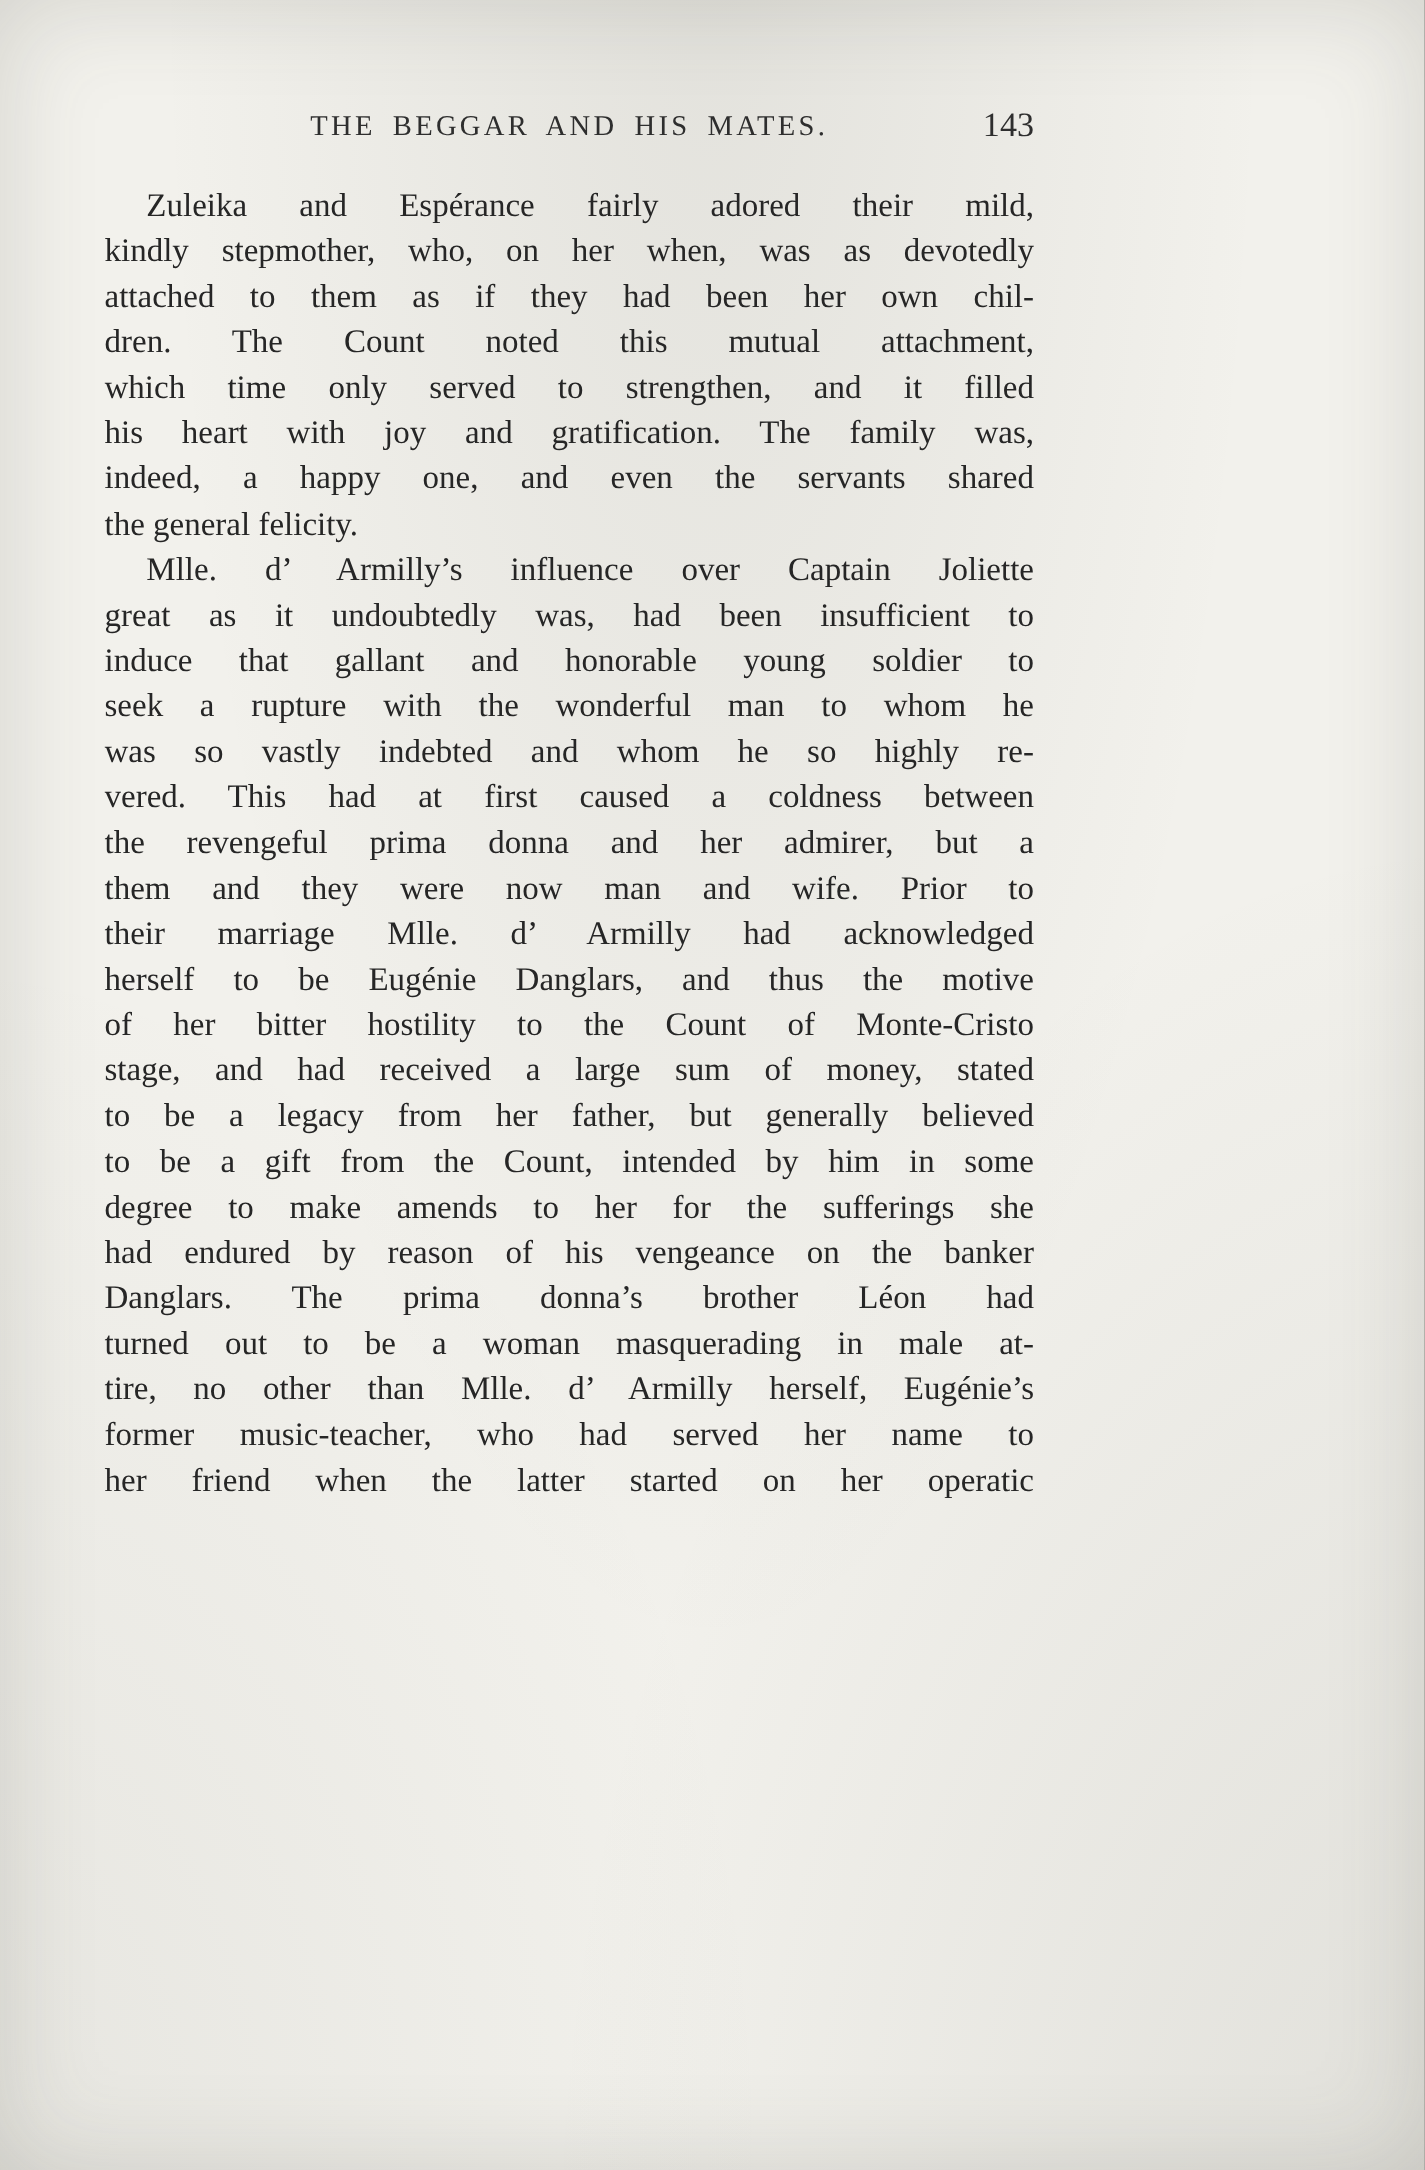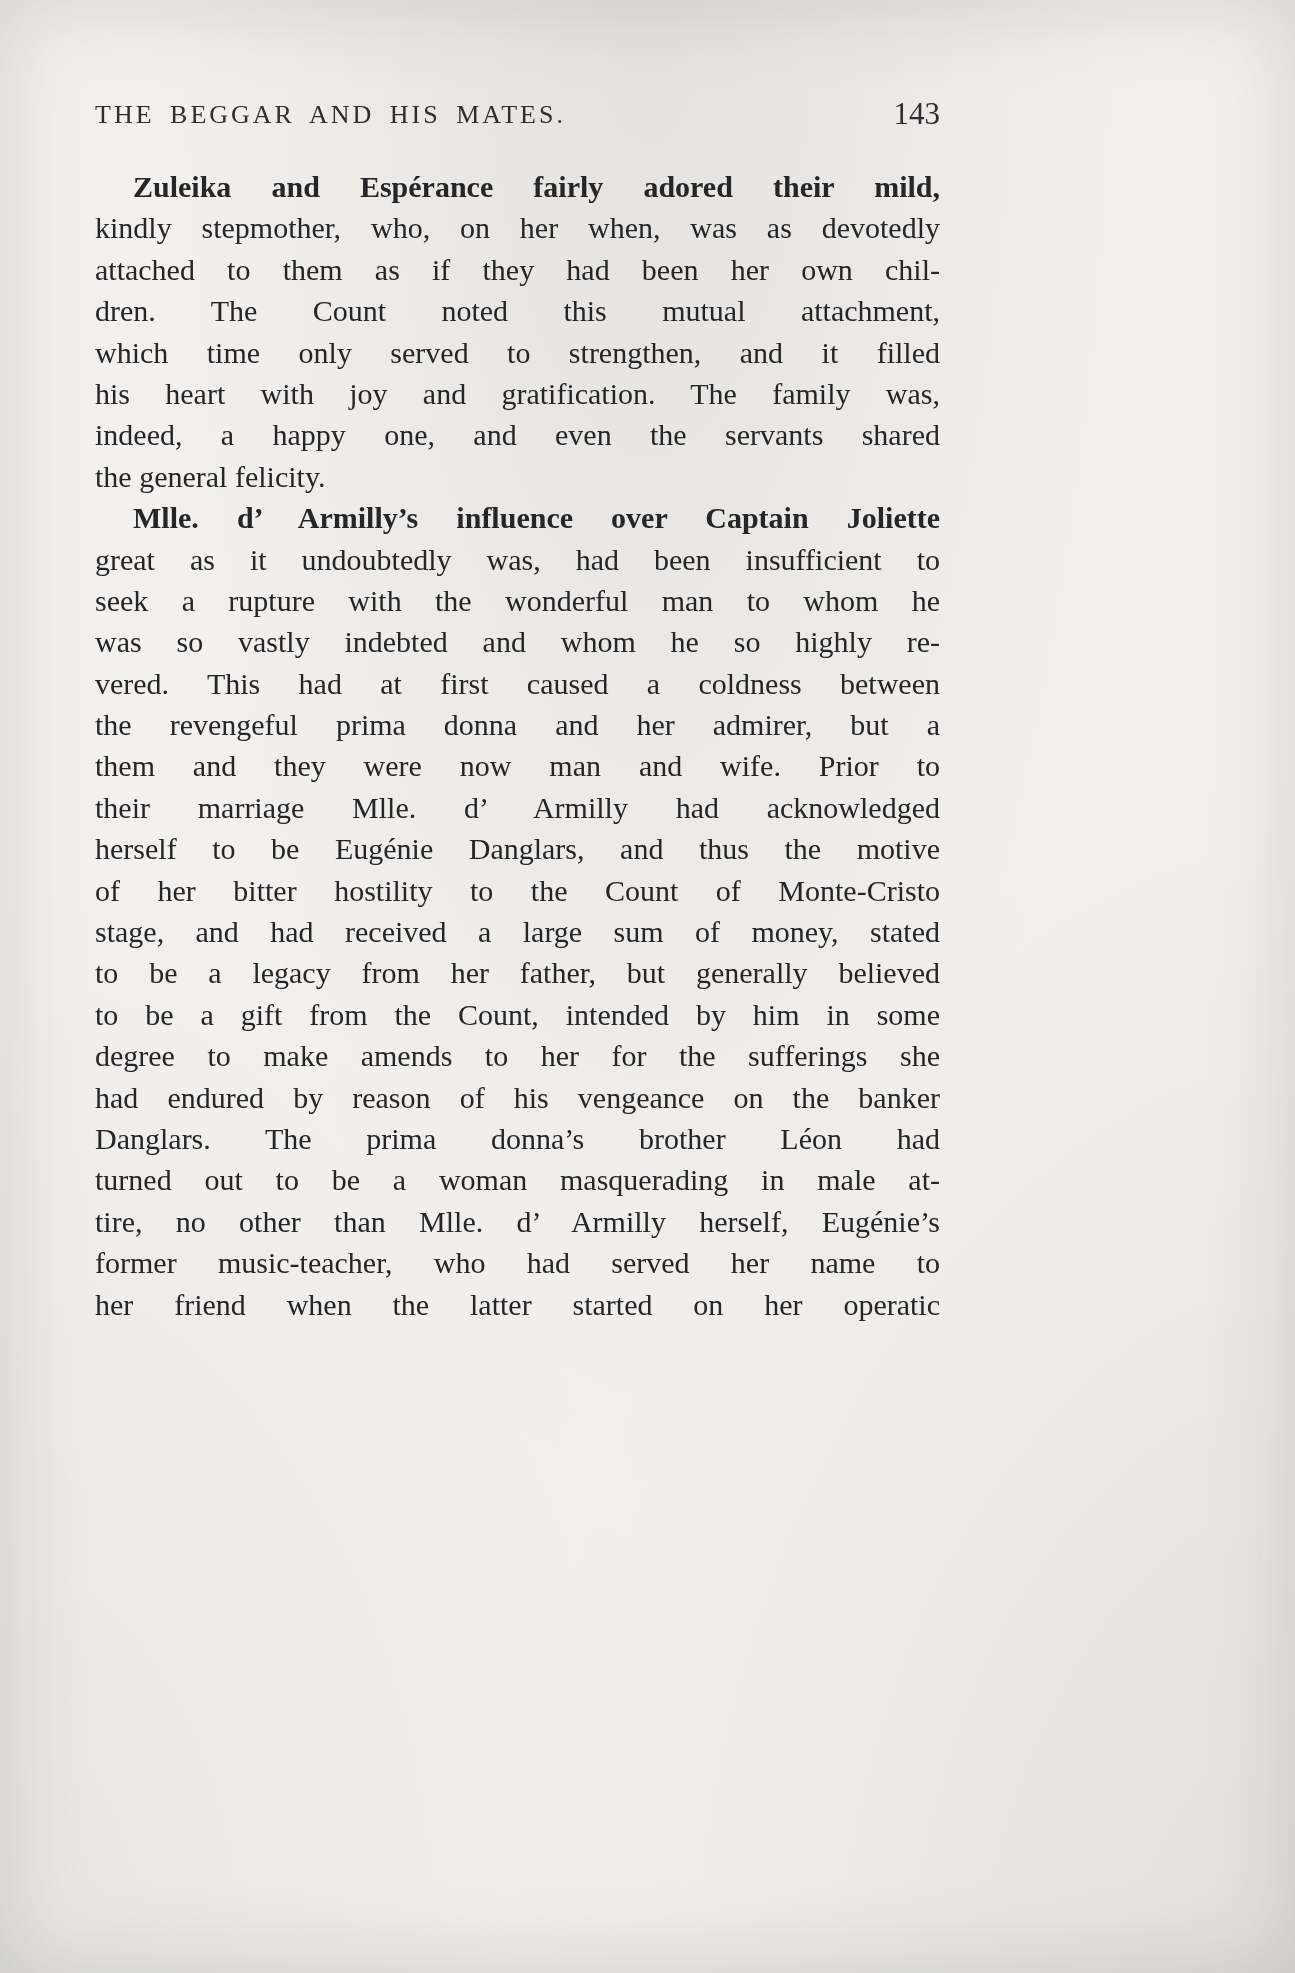--- a/index.html
+++ b/index.html
@@ -24,20 +24,21 @@
   }
   .page-header {
     position: absolute;
     top: 100px;
     left: 95px;
     width: 845px;
     height: 40px;
   }
   .running-title {
     display: block;
+    text-align: center;
     font-size: 26px;
     letter-spacing: 3px;
     word-spacing: 6px;
     color: #2e2e2e;
   }
   .page-number {
     position: absolute;
     right: 0;
     top: -4px;
     font-size: 31px;
@@ -63,21 +64,20 @@
     white-space: normal;
   }
   .line::after {
     content: "";
     display: inline-block;
     width: 100%;
     height: 0;
   }
   .line.indent {
     text-indent: 38px;
-    font-weight: bold;
   }
   .line.last {
     text-align: center;
     text-align-last: left;
   }
   .line.last::after {
     content: none;
   }
 </style>
 </head>
@@ -99,20 +99,21 @@
       <div class="line">dren. The Count noted this mutual attachment,</div>
       <div class="line">which time only served to strengthen, and it filled</div>
       <div class="line">his heart with joy and gratification. The family was,</div>
       <div class="line">indeed, a happy one, and even the servants shared</div>
       <div class="line last">the general felicity.</div>
     </div>
 
     <div class="paragraph">
       <div class="line indent">Mlle. d’ Armilly’s influence over Captain Joliette</div>
       <div class="line">great as it undoubtedly was, had been insufficient to</div>
+      <div class="line">induce that gallant and honorable young soldier to</div>
       <div class="line">seek a rupture with the wonderful man to whom he</div>
       <div class="line">was so vastly indebted and whom he so highly re-</div>
       <div class="line">vered. This had at first caused a coldness between</div>
       <div class="line">the revengeful prima donna and her admirer, but a</div>
       <div class="line">them and they were now man and wife. Prior to</div>
       <div class="line">their marriage Mlle. d’ Armilly had acknowledged</div>
       <div class="line">herself to be Eugénie Danglars, and thus the motive</div>
       <div class="line">of her bitter hostility to the Count of Monte-Cristo</div>
       <div class="line">stage, and had received a large sum of money, stated</div>
       <div class="line">to be a legacy from her father, but generally believed</div>

